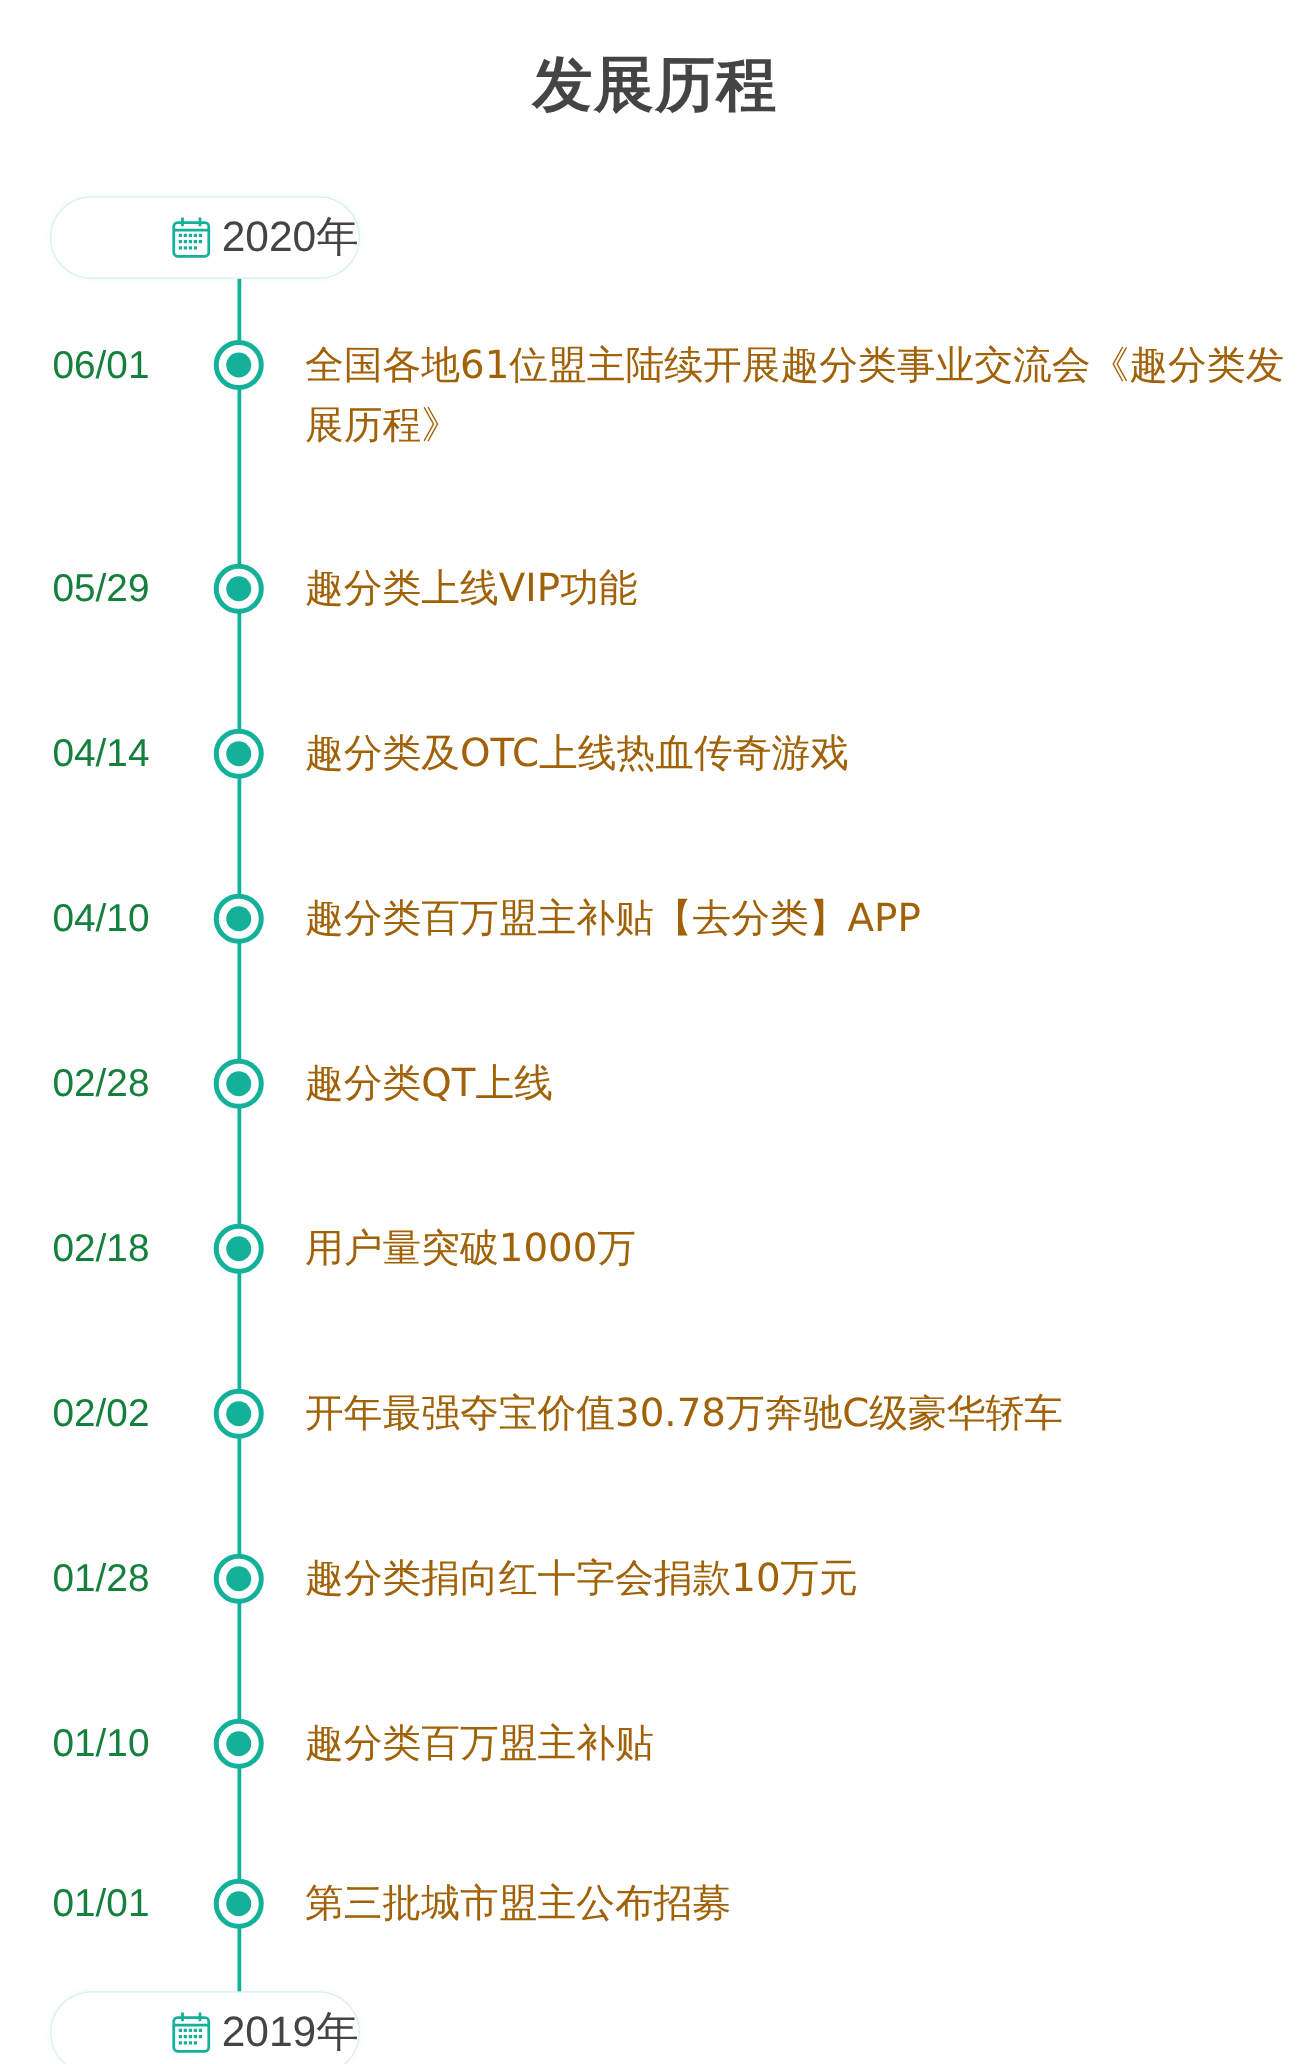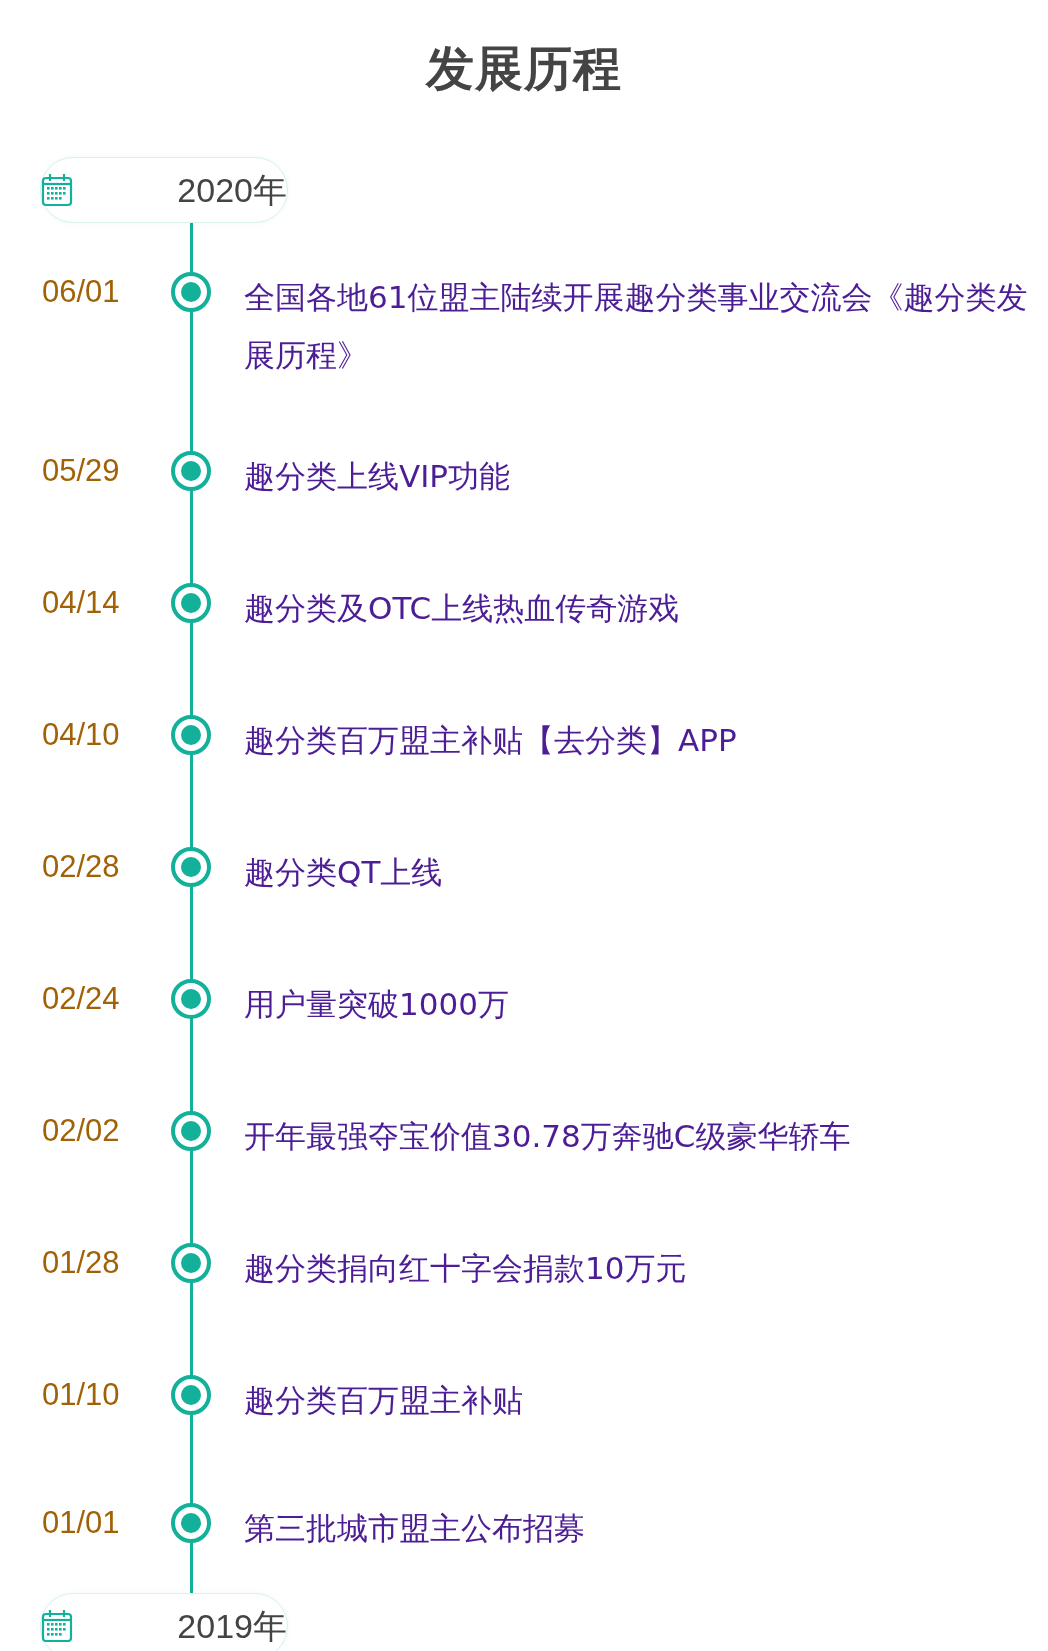--- a/index.html
+++ b/index.html
@@ -9,50 +9,50 @@
   }
   .title {
     position: absolute; left: 0; top: 36px; width: 1048px; text-align: center;
     font-size: 48px; font-weight: bold; color: #444444; letter-spacing: 1px;
     line-height: 64px;
   }
   .pill {
     position: absolute; left: 40px; width: 248px; height: 66px;
     border: 1.5px solid #d6f1ec; border-radius: 33px; box-sizing: border-box;
     background: #ffffff;
-    display: flex; align-items: center; justify-content: space-between;
+    display: flex; align-items: center; justify-content: flex-end;
     box-shadow: 0 0 6px rgba(19,176,154,0.06);
   }
   .pill .label {
     font-size: 34px; color: #444444; margin-left: 8px; line-height: 40px;
     font-family: "Liberation Sans", "DejaVu Sans", sans-serif;
   }
   .cal-icon { width: 32px; height: 34px; display: inline-block; }
   .line {
     position: absolute; left: 190px; width: 3px; background: #13B09A;
   }
   .item { position: absolute; left: 0; width: 1048px; }
   .date {
     position: absolute; left: 42px; top: 0; height: 40px; line-height: 40px;
-    font-size: 31px; color: #a16207;
+    font-size: 31px; color: #15803d;
     font-family: "Liberation Sans", "DejaVu Sans", sans-serif;
   }
   .dot {
     position: absolute; left: 171px; top: 0; width: 40px; height: 40px;
     border-radius: 50%; border: 4px solid #13B09A; box-sizing: border-box;
     background: #ffffff;
   }
   .dot::after {
     content: ""; position: absolute; left: 50%; top: 50%;
     width: 20px; height: 20px; margin: -10px 0 0 -10px;
     border-radius: 50%; background: #13B09A;
   }
   .event {
     position: absolute; left: 244px; top: -4px; width: 786px;
-    font-size: 31px; color: #4c1d95; line-height: 58px;
+    font-size: 31px; color: #a16207; line-height: 48px;
     font-family: "DejaVu Sans", "Liberation Sans", sans-serif;
     word-break: break-all;
   }
 </style>
 </head>
 <body>
 
 <div class="title">发展历程</div>
 
 <div class="line" style="top:223px; height:1372px;"></div>
@@ -107,21 +107,21 @@
   <div class="event">趣分类百万盟主补贴【去分类】APP</div>
 </div>
 
 <div class="item" style="top:847px;">
   <span class="date">02/28</span>
   <span class="dot"></span>
   <div class="event">趣分类QT上线</div>
 </div>
 
 <div class="item" style="top:979px;">
-  <span class="date">02/24</span>
+  <span class="date">02/18</span>
   <span class="dot"></span>
   <div class="event">用户量突破1000万</div>
 </div>
 
 <div class="item" style="top:1111px;">
   <span class="date">02/02</span>
   <span class="dot"></span>
   <div class="event">开年最强夺宝价值30.78万奔驰C级豪华轿车</div>
 </div>
 

